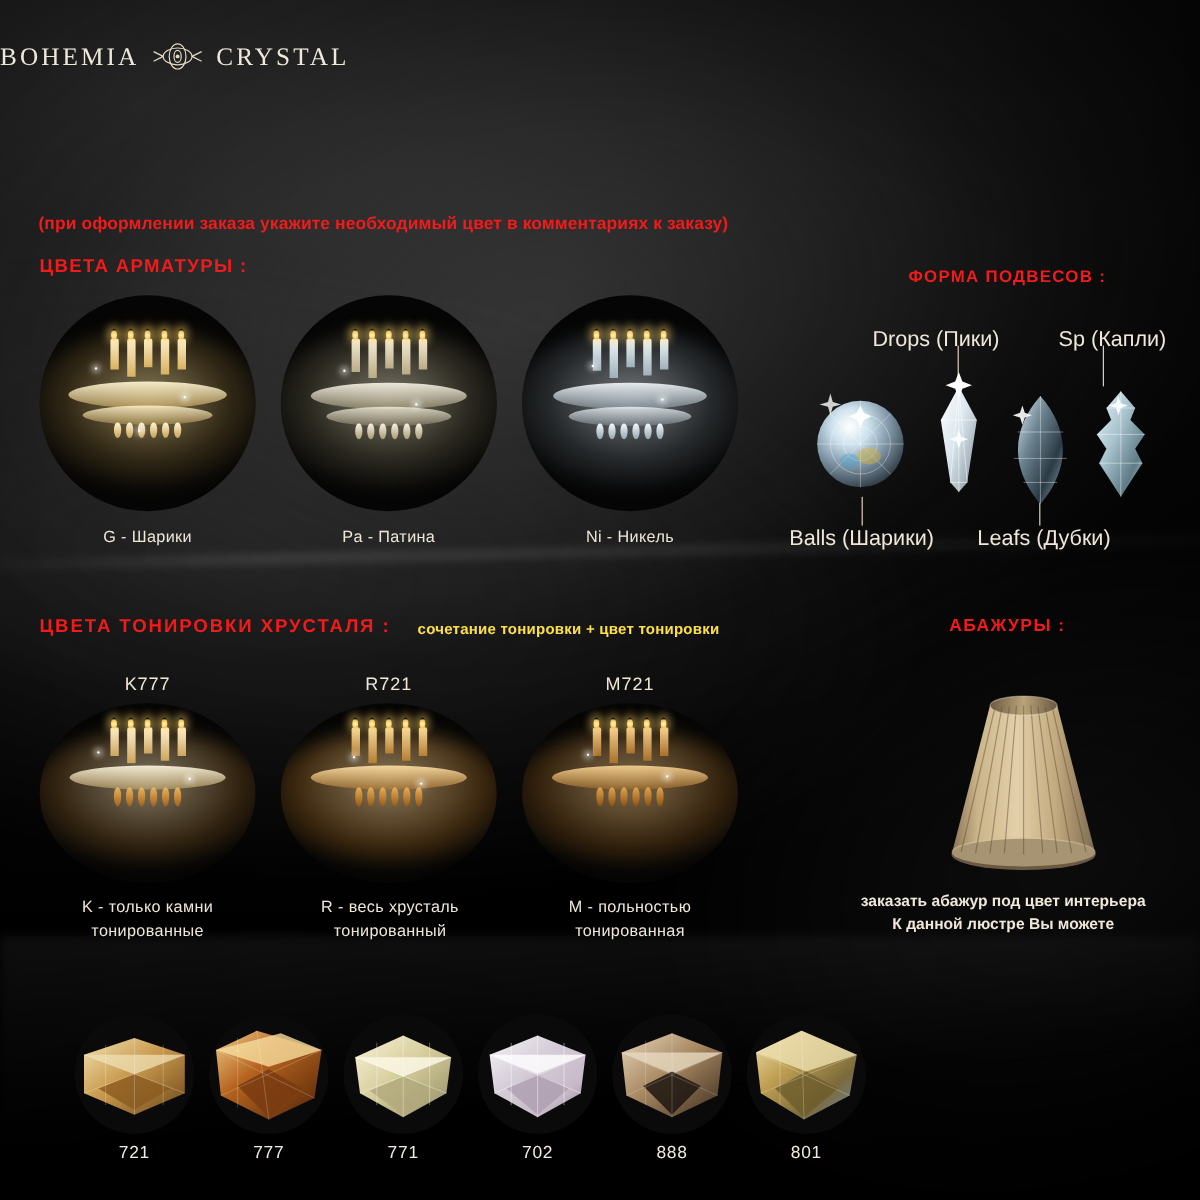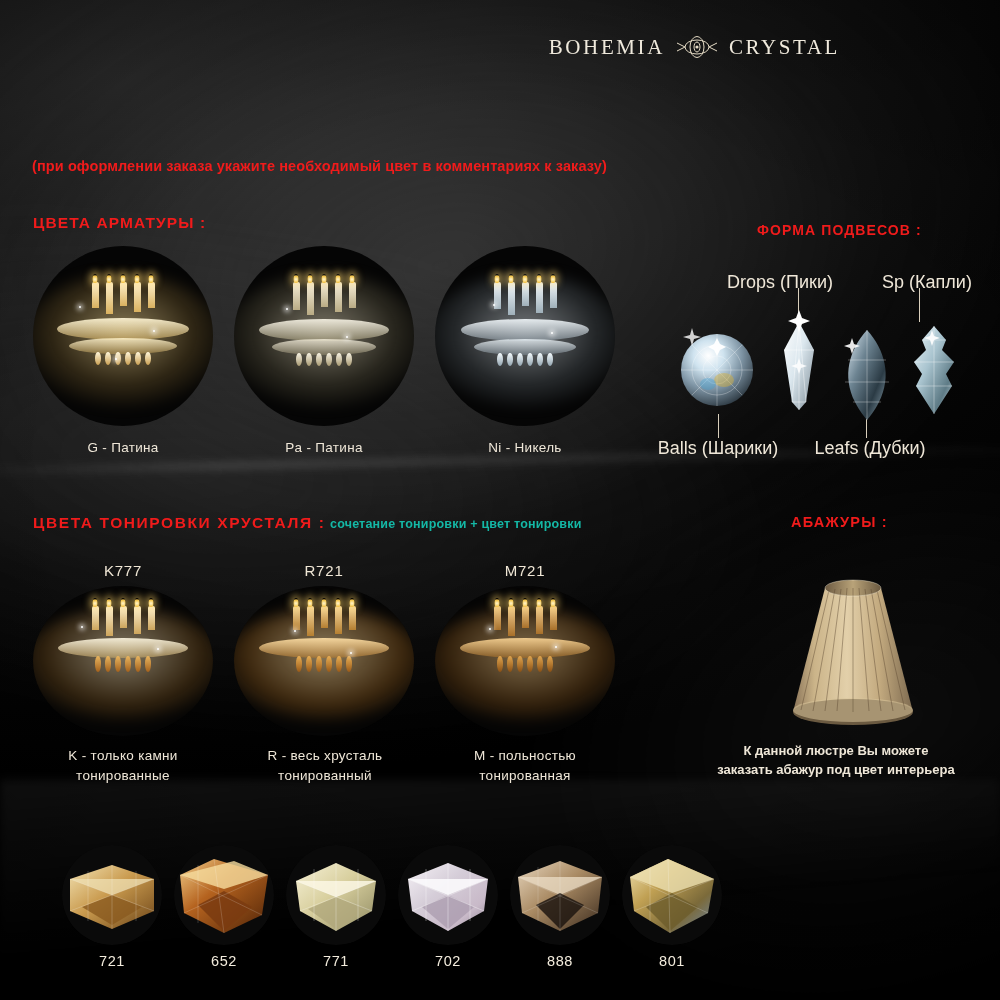--- a/index.html
+++ b/index.html
@@ -52,22 +52,21 @@
   .vig {
     position: absolute; inset: 0;
     background: radial-gradient(100% 75% at 50% 45%, rgba(0,0,0,0) 45%, rgba(0,0,0,0.55) 100%);
   }
 
   .page { position: relative; width: 1000px; height: 1000px; }
 
   
   .brand {
     position: absolute; left: 0; top: 34px; width: 840px;
-    text-align: right;
-    padding-left: 34px;
+    text-align: left;
   }
   .brand-line {
     display: inline-flex; align-items: center; justify-content: center; gap: 10px;
     color: #f2ede2;
   }
   .brand-word {
     font-family: "Liberation Serif", serif;
     font-size: 21px; letter-spacing: 2.6px; font-weight: 400;
     color: #efe9dc;
   }
@@ -77,32 +76,32 @@
     font-family: "Liberation Serif", serif;
     font-size: 9px; letter-spacing: 4px; color: #bdb4a2;
   }
 
   
   .headline {
     position: absolute; left: 32px; top: 116px; width: 930px;
     font-size: 17.5px; font-weight: bold; color: #ffffff; letter-spacing: 0.2px;
   }
   .subline {
-    position: absolute; left: 32px; top: 158px; width: 930px;
+    position: absolute; left: 32px; top: 179px; width: 930px;
     font-size: 14.5px; font-weight: bold; color: #f01b1b; letter-spacing: 0.1px;
   }
 
   
   .sec-title {
     position: absolute; color: #f01b1b; font-weight: bold; letter-spacing: 1.1px;
   }
   #t-armature { left: 33px; top: 214px; font-size: 15.5px; }
   #t-pendants { left: 757px; top: 222px; font-size: 14px; }
   #t-tint     { left: 33px; top: 514px; font-size: 15.5px; letter-spacing: 1.6px; }
-  #t-tint-note{ left: 330px; top: 517px; font-size: 12.5px; color: #14b8a6; font-weight: bold; letter-spacing: 0.2px; }
+  #t-tint-note{ left: 348px; top: 517px; font-size: 12.5px; color: #fde047; font-weight: bold; letter-spacing: 0.2px; }
   #t-shades   { left: 791px; top: 514px; font-size: 14.5px; letter-spacing: 1.2px; }
 
   
   .circ {
     position: absolute; border-radius: 50%; overflow: hidden;
     background: #050505;
   }
   .circ-inner { position: absolute; inset: 0; }
 
   .cap {
@@ -239,21 +238,21 @@
         <span class="drop" style="background:linear-gradient(180deg,#fff6da,#caa052);"></span>
         <span class="drop" style="background:linear-gradient(180deg,#fff6da,#caa052);"></span>
         <span class="drop" style="background:linear-gradient(180deg,#fff6da,#caa052);"></span>
         <span class="drop" style="background:linear-gradient(180deg,#fff6da,#caa052);"></span>
       </div>
       <span class="sparkle" style="left:46px; top:60px;"></span>
       <span class="sparkle" style="left:120px; top:84px;"></span>
       <span class="sparkle" style="left:82px; top:112px;"></span>
     </div>
   </div>
-  <div class="cap" style="left:33px; top:440px; width:180px;">G - Патина</div>
+  <div class="cap" style="left:33px; top:440px; width:180px;">G - Шарики</div>
 
   <div class="circ" style="left:234px; top:246px; width:180px; height:180px;">
     <div class="circ-inner">
       <div class="ch-glow" style="background: radial-gradient(ellipse at 50% 45%, rgba(245,235,205,0.5), rgba(160,150,110,0.2) 52%, rgba(0,0,0,0) 80%);"></div>
       <div class="ch-row" style="top:36px;">
         <div class="candle" style="height:28px; background:linear-gradient(180deg,#f6efdc,#b9ab84);">
             <span class="flame"></span>
           </div>
         <div class="candle" style="height:33px; background:linear-gradient(180deg,#f6efdc,#b9ab84);">
             <span class="flame"></span>
@@ -538,22 +537,22 @@
       <ellipse cx="90" cy="28" rx="28" ry="8" fill="url(#gtop)"></ellipse>
       <ellipse cx="90" cy="152" rx="60" ry="13" fill="#6b5a41"></ellipse>
       <ellipse cx="90" cy="150" rx="60" ry="12" fill="#d9c49b" opacity="0.55"></ellipse>
       <g stroke="rgba(90,72,48,0.45)" stroke-width="1">
         <path d="M66 30 L38 150 M72 29 L50 151 M78 29 L62 151 M84 28 L74 151 M90 28 L90 152 M96 28 L106 151 M102 29 L118 151 M108 29 L130 151 M114 30 L142 150"></path>
       </g>
       <ellipse cx="90" cy="28" rx="28" ry="8" fill="none" stroke="rgba(255,248,228,0.35)" stroke-width="1"></ellipse>
     </svg>
   </div>
   <div class="shade-note">
+    <div>заказать абажур под цвет интерьера</div>
     <div>К данной люстре Вы можете</div>
-    <div>заказать абажур под цвет интерьера</div>
   </div>
 
   <div class="stones">
 
     <div class="stone-item" style="left:56px;">
       <div class="stone">
         <svg class="facets" viewBox="0 0 100 100" width="100" height="100">
           <defs>
             <linearGradient id="s721" x1="0" y1="0" x2="1" y2="1">
               <stop offset="0%" stop-color="#f2e2b2"></stop>
@@ -585,21 +584,21 @@
           </defs>
           <circle cx="50" cy="50" r="50" fill="#0a0a0a"></circle>
           <path d="M6 30 L40 14 L94 30 L88 70 L50 88 L10 68 Z" fill="url(#s777)"></path>
           <path d="M6 30 L50 44 L94 30 L60 16 Z" fill="#f6dc9e" opacity="0.8"></path>
           <path d="M24 60 L50 46 L78 62 L50 86 Z" fill="#7a3b10" opacity="0.85"></path>
           <g stroke="rgba(255,255,255,0.22)" stroke-width="0.8" fill="none">
             <path d="M40 14 L50 88 M6 30 L88 70 M94 30 L10 68 M24 20 L24 78"></path>
           </g>
         </svg>
       </div>
-      <div class="stone-code">652</div>
+      <div class="stone-code">777</div>
     </div>
 
     <div class="stone-item" style="left:280px;">
       <div class="stone">
         <svg class="facets" viewBox="0 0 100 100" width="100" height="100">
           <defs>
             <linearGradient id="s771" x1="0" y1="0" x2="1" y2="1">
               <stop offset="0%" stop-color="#f7f2d8"></stop>
                 <stop offset="45%" stop-color="#d8cf9e"></stop>
                 <stop offset="100%" stop-color="#8f8a62"></stop>

